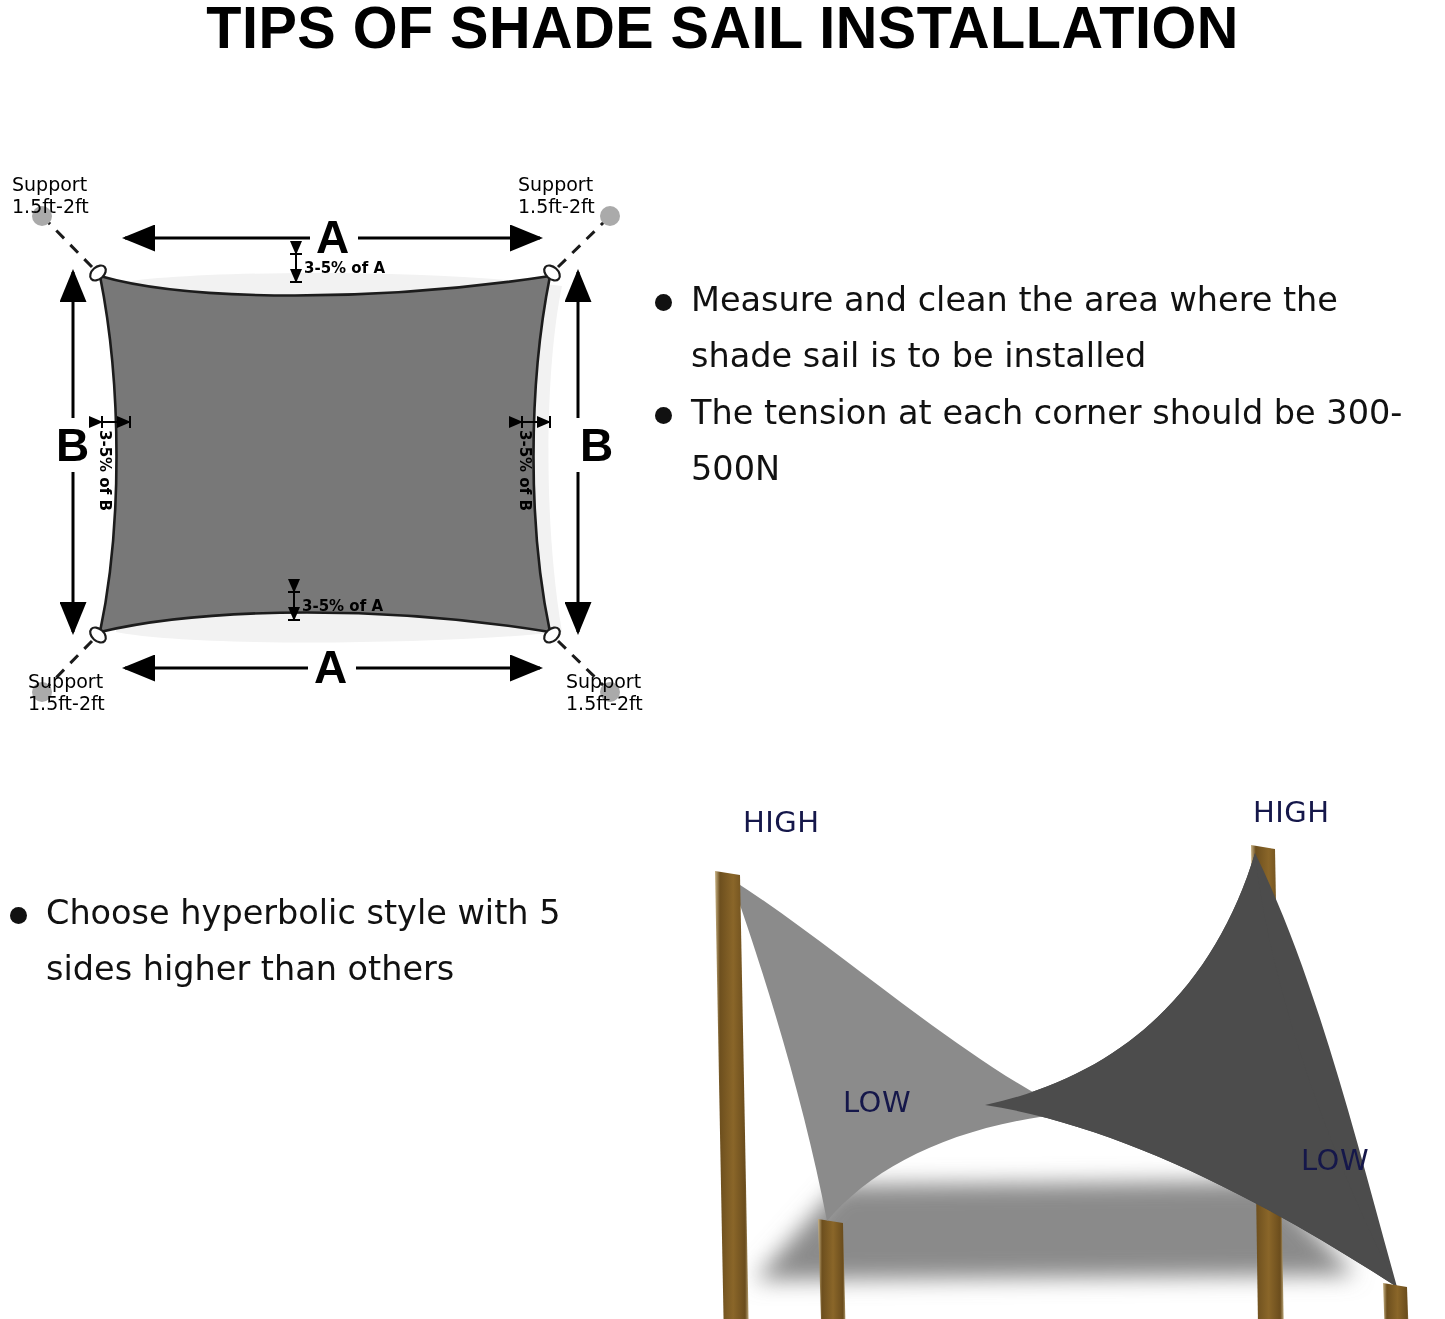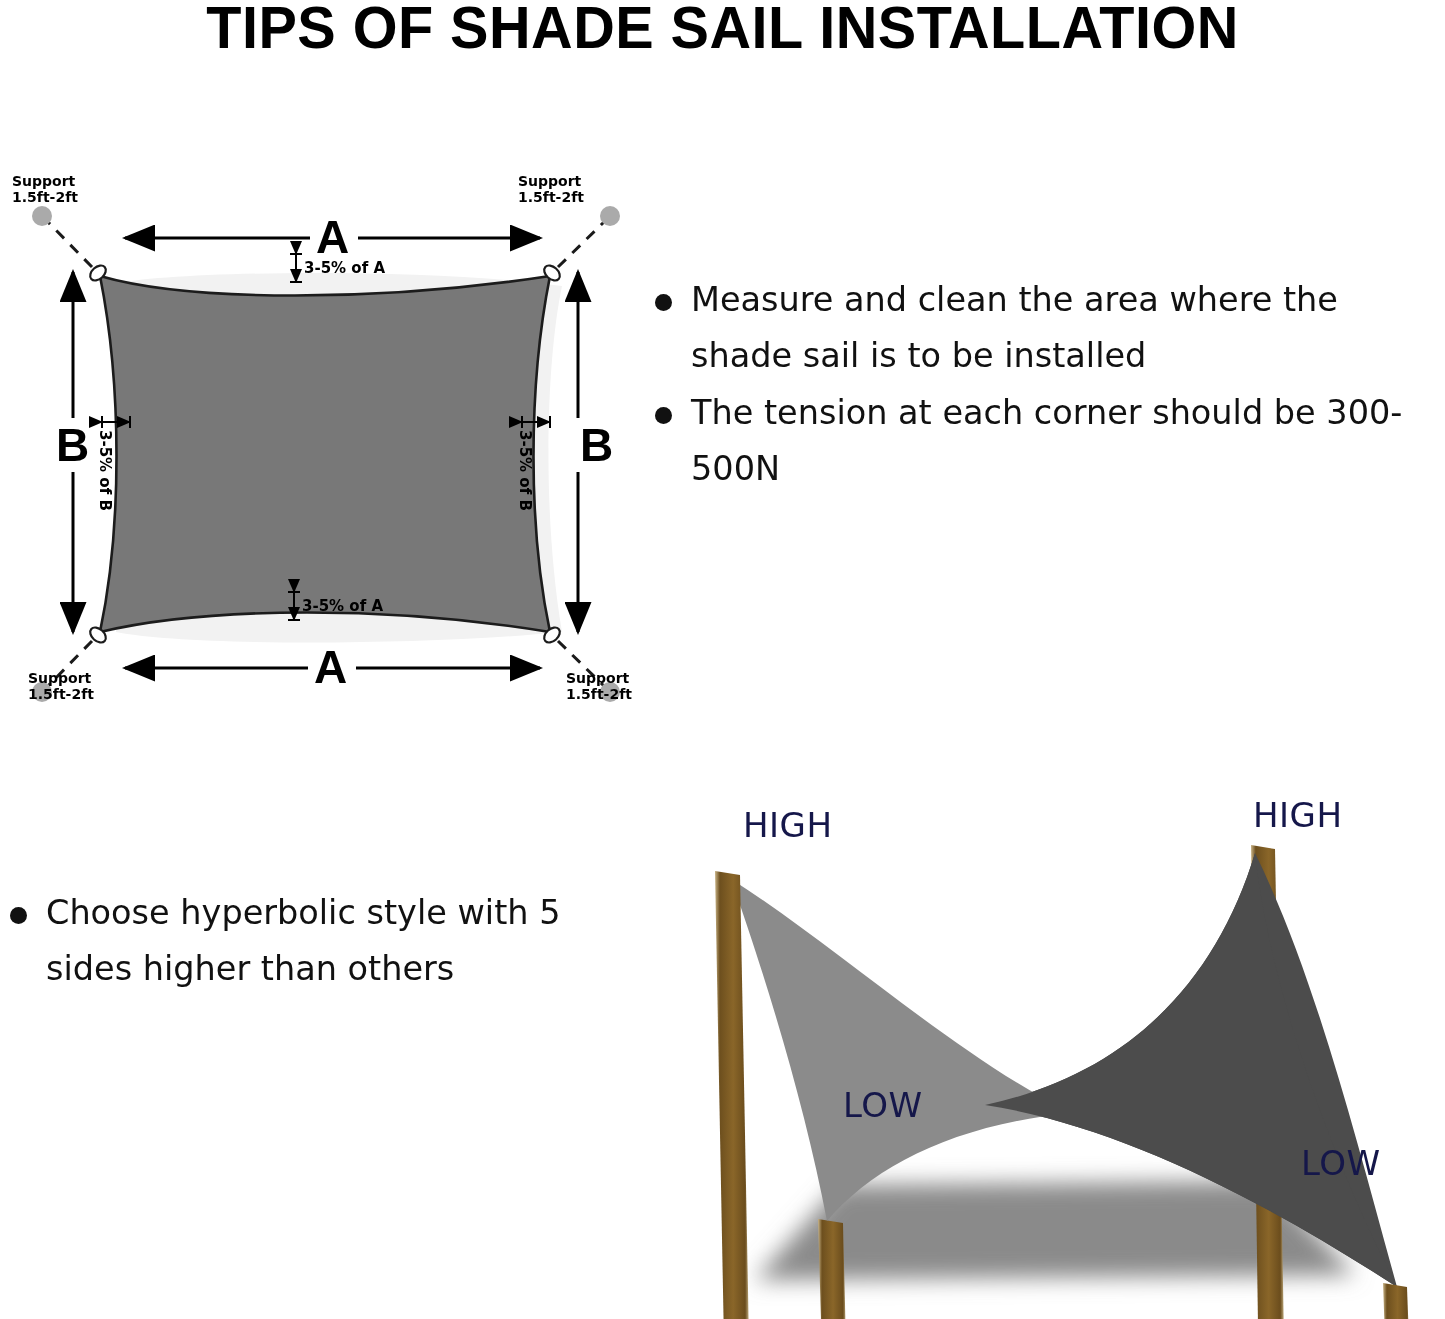--- a/index.html
+++ b/index.html
@@ -39,22 +39,22 @@
     left: 0;
     top: 150;
     width: 660px;
     height: 590px;
   }
   #rect-diagram-svg { display: block; }
 
   .support-label {
     position: absolute;
     font-family: "DejaVu Sans", sans-serif;
-    font-weight: 700;
-    font-size: 14px;
+    font-weight: 400;
+    font-size: 19px;
     line-height: 1.14;
     color: #000;
     white-space: nowrap;
   }
   .dim-big {
     position: absolute;
     font-family: "Liberation Sans", sans-serif;
     font-weight: bold;
     font-size: 46px;
     line-height: 1;
@@ -113,21 +113,21 @@
   #hyper-diagram {
     position: absolute;
     left: 655px;
     top: 775px;
     width: 790px;
     height: 544px;
   }
   .hl-label {
     position: absolute;
     font-family: "DejaVu Sans", sans-serif;
-    font-size: 34px;
+    font-size: 29px;
     letter-spacing: 0.5px;
     color: #15174a;
     white-space: nowrap;
   }
 </style>
 </head>
 <body>
 
 <div id="page-title">TIPS OF SHADE SAIL INSTALLATION</div>
 

